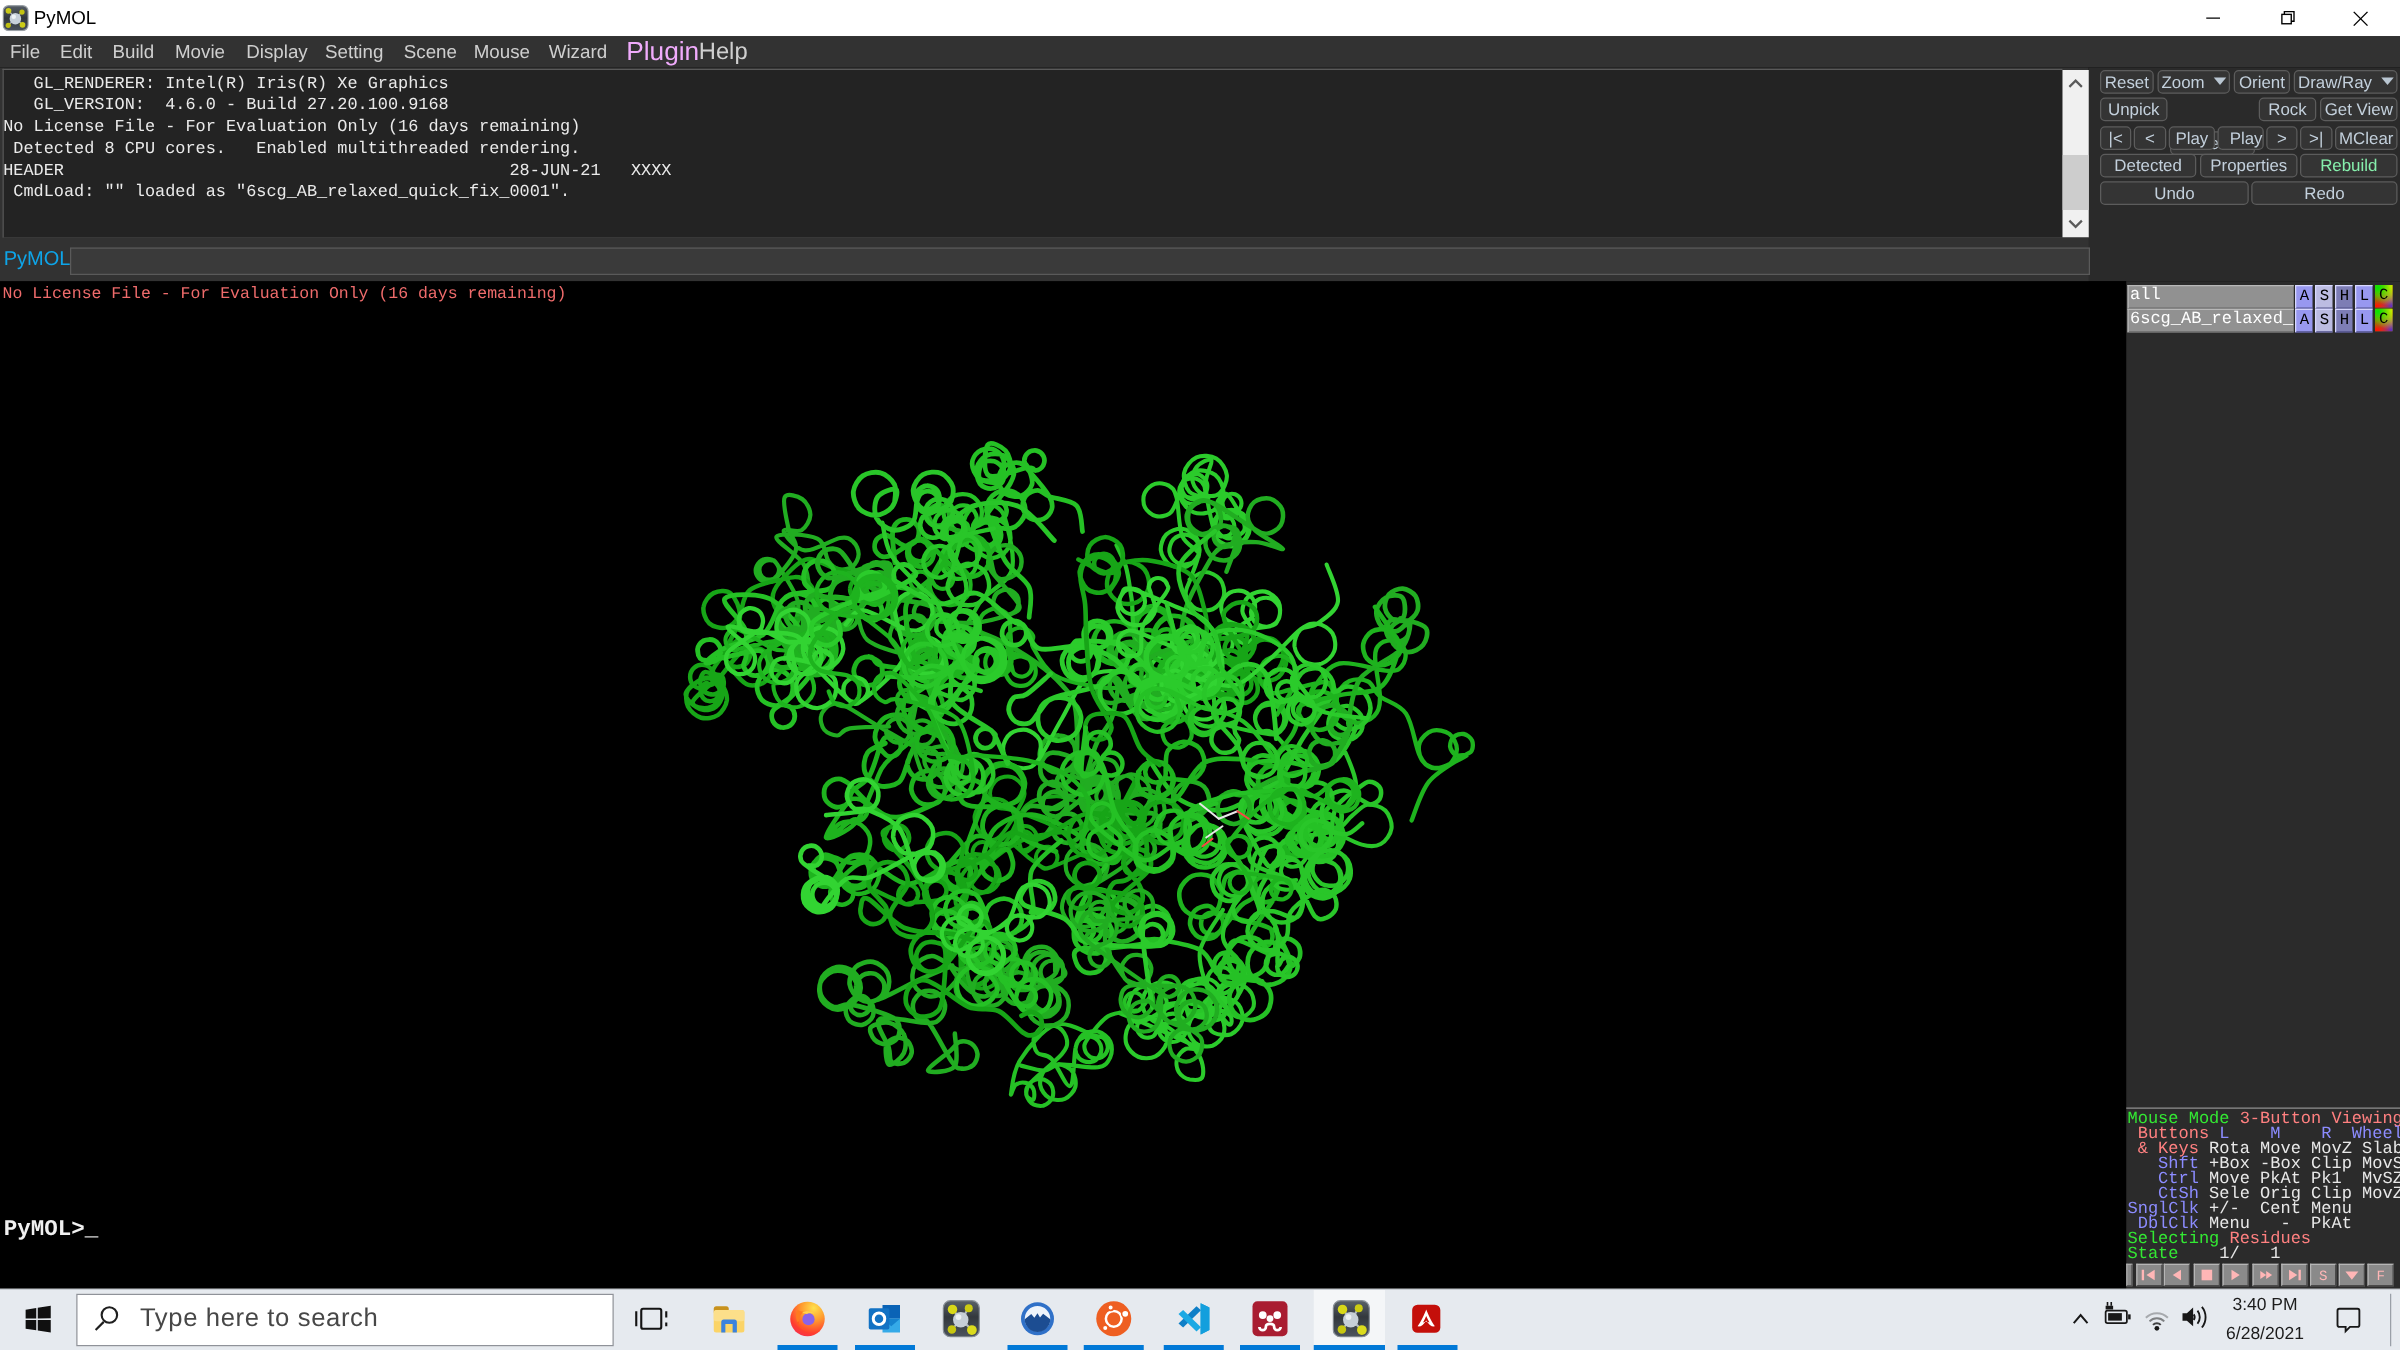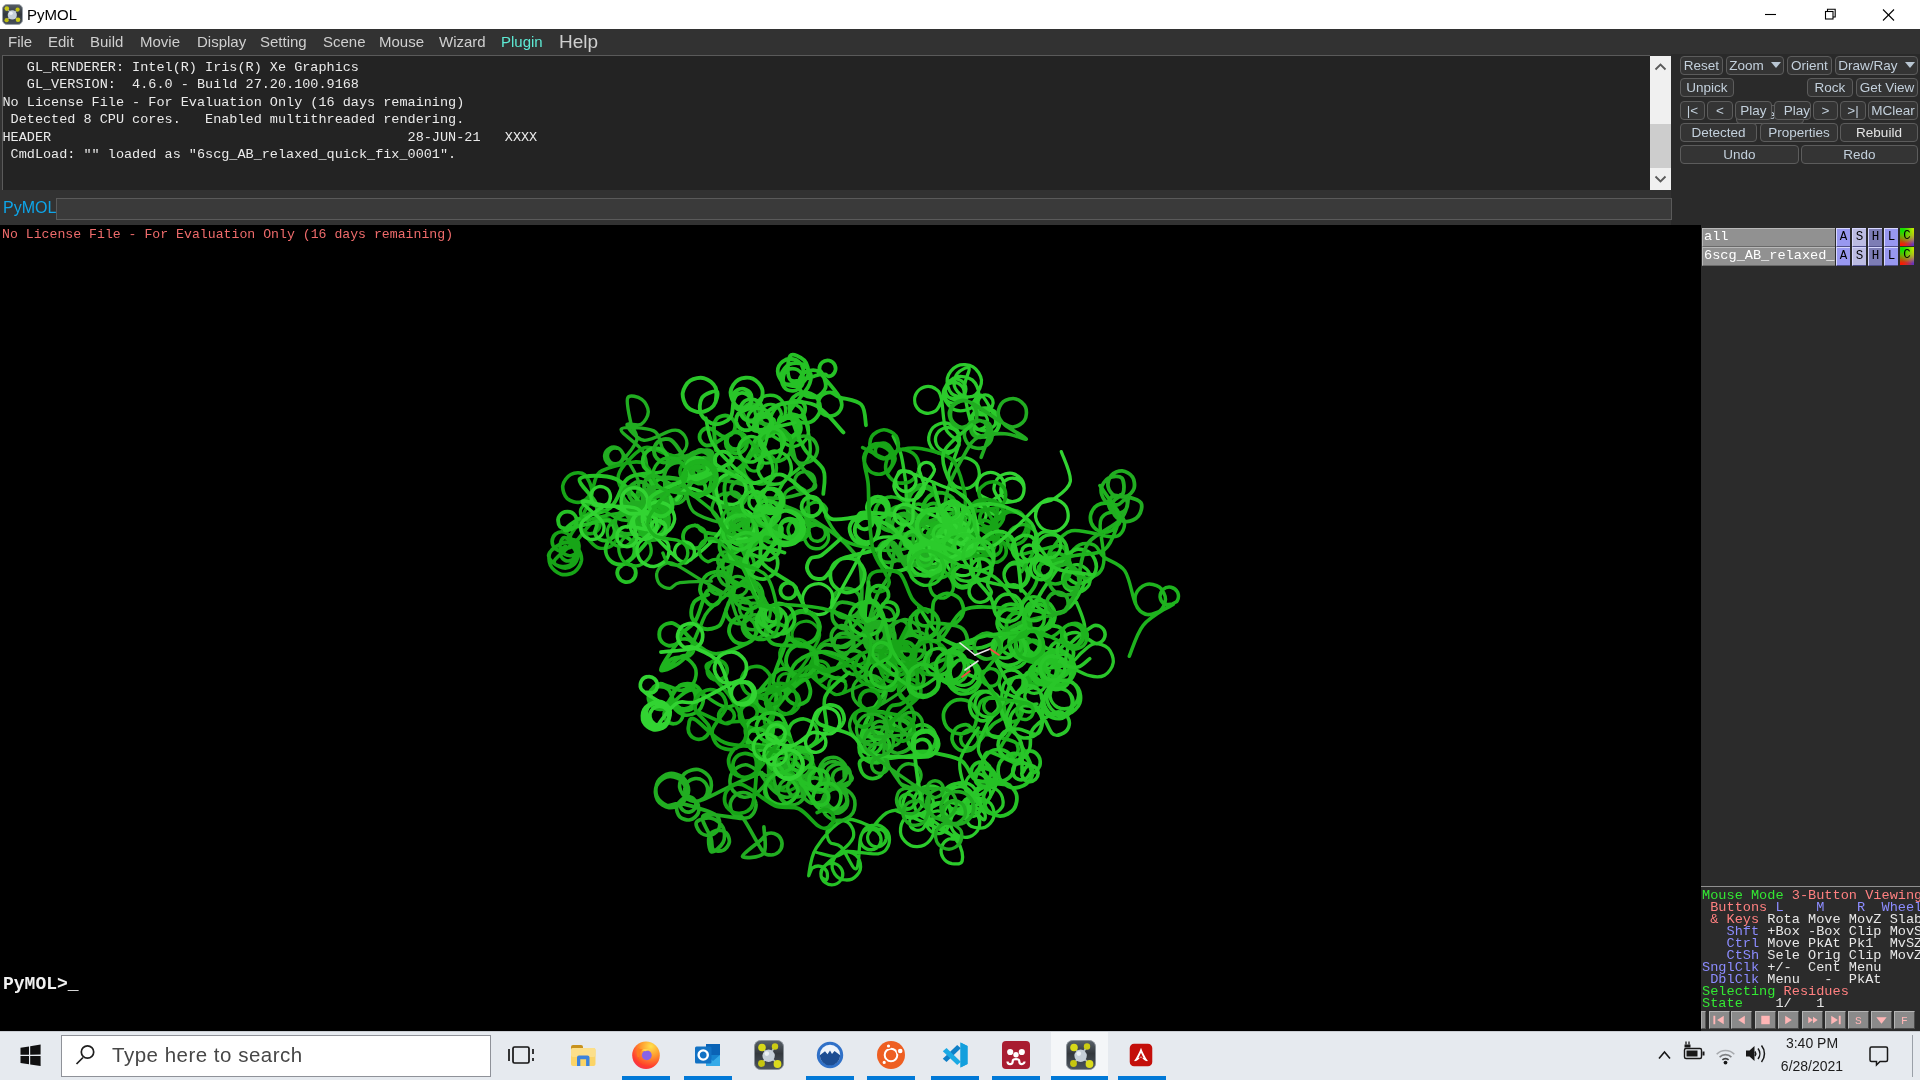--- a/index.html
+++ b/index.html
@@ -45,21 +45,21 @@
 <div class="abs" style="left:0;top:29px;width:1920px;height:25px;background:#323232;"></div>
 <div class="abs" style="left:8px;top:29px;height:25px;line-height:25px;font-size:15px;color:#cfcfcf;">File</div>
 <div class="abs" style="left:48px;top:29px;height:25px;line-height:25px;font-size:15px;color:#cfcfcf;">Edit</div>
 <div class="abs" style="left:90px;top:29px;height:25px;line-height:25px;font-size:15px;color:#cfcfcf;">Build</div>
 <div class="abs" style="left:140px;top:29px;height:25px;line-height:25px;font-size:15px;color:#cfcfcf;">Movie</div>
 <div class="abs" style="left:197px;top:29px;height:25px;line-height:25px;font-size:15px;color:#cfcfcf;">Display</div>
 <div class="abs" style="left:260px;top:29px;height:25px;line-height:25px;font-size:15px;color:#cfcfcf;">Setting</div>
 <div class="abs" style="left:323px;top:29px;height:25px;line-height:25px;font-size:15px;color:#cfcfcf;">Scene</div>
 <div class="abs" style="left:379px;top:29px;height:25px;line-height:25px;font-size:15px;color:#cfcfcf;">Mouse</div>
 <div class="abs" style="left:439px;top:29px;height:25px;line-height:25px;font-size:15px;color:#cfcfcf;">Wizard</div>
-<div class="abs" style="left:501px;top:29px;height:24px;line-height:25px;font-size:15px;color:#5eead4;">Plugin</div>
+<div class="abs" style="left:501px;top:29px;height:24px;line-height:25px;font-size:21px;color:#f0abfc;">Plugin</div>
 <div class="abs" style="left:559px;top:29px;height:25px;line-height:25px;font-size:19px;color:#cfcfcf;">Help</div>
 <div class="abs" style="left:0;top:54px;width:1671px;height:171px;background:#323232;"></div>
 <div class="abs" style="left:1671px;top:54px;width:249px;height:171px;background:#2a2a2a;"></div>
 <div class="abs" style="left:2px;top:55px;width:1647px;height:134px;background:#232323;border:1px solid #5a5a5a;border-right:none;"></div>
 <div class="abs mono" style="left:2.5px;top:58.5px;width:1643px;font-size:13.5px;line-height:17.5px;color:#eaeaea;white-space:pre;"><div>&nbsp;&nbsp;&nbsp;GL_RENDERER:&nbsp;Intel(R)&nbsp;Iris(R)&nbsp;Xe&nbsp;Graphics</div><div>&nbsp;&nbsp;&nbsp;GL_VERSION:&nbsp;&nbsp;4.6.0&nbsp;-&nbsp;Build&nbsp;27.20.100.9168</div><div>No&nbsp;License&nbsp;File&nbsp;-&nbsp;For&nbsp;Evaluation&nbsp;Only&nbsp;(16&nbsp;days&nbsp;remaining)</div><div>&nbsp;Detected&nbsp;8&nbsp;CPU&nbsp;cores.&nbsp;&nbsp;&nbsp;Enabled&nbsp;multithreaded&nbsp;rendering.</div><div>HEADER&nbsp;&nbsp;&nbsp;&nbsp;&nbsp;&nbsp;&nbsp;&nbsp;&nbsp;&nbsp;&nbsp;&nbsp;&nbsp;&nbsp;&nbsp;&nbsp;&nbsp;&nbsp;&nbsp;&nbsp;&nbsp;&nbsp;&nbsp;&nbsp;&nbsp;&nbsp;&nbsp;&nbsp;&nbsp;&nbsp;&nbsp;&nbsp;&nbsp;&nbsp;&nbsp;&nbsp;&nbsp;&nbsp;&nbsp;&nbsp;&nbsp;&nbsp;&nbsp;&nbsp;28-JUN-21&nbsp;&nbsp;&nbsp;XXXX</div><div>&nbsp;CmdLoad:&nbsp;""&nbsp;loaded&nbsp;as&nbsp;"6scg_AB_relaxed_quick_fix_0001".</div></div>
 <div class="abs" style="left:1650px;top:56px;width:21px;height:134px;background:#f0f0f0;"></div>
 <svg class="abs" style="left:1650px;top:56px;" width="21" height="134" viewBox="0 0 21 134">
       <rect x="0" y="68" width="21" height="44" fill="#cdcdcd"></rect>
       <path d="M5.5,13.5 L10.5,8.5 L15.5,13.5" fill="none" stroke="#5a5a5a" stroke-width="1.8"></path>
       <path d="M5.5,120.5 L10.5,125.5 L15.5,120.5" fill="none" stroke="#5a5a5a" stroke-width="1.8"></path>
@@ -74,21 +74,21 @@
 <div class="abs" style="left:1856px;top:78.3px;width:60px;height:17px;background:#343434;border:1px solid #5c5c5c;border-radius:4px;text-align:center;line-height:17px;font-size:13.5px;color:#c3d0dc;">Get&nbsp;View</div>
 <div class="abs" style="left:1680px;top:100.6px;width:23px;height:17px;background:#343434;border:1px solid #5c5c5c;border-radius:4px;text-align:center;line-height:17px;font-size:13.5px;color:#c3d0dc;">|&lt;</div>
 <div class="abs" style="left:1707px;top:100.6px;width:24px;height:17px;background:#343434;border:1px solid #5c5c5c;border-radius:4px;text-align:center;line-height:17px;font-size:13.5px;color:#c3d0dc;">&lt;</div>
 <div class="abs" style="left:1735px;top:100.6px;width:35px;height:17px;background:#343434;border:1px solid #5c5c5c;border-radius:4px;text-align:center;line-height:17px;font-size:13.5px;color:#c3d0dc;">Play</div>
 <div class="abs" style="left:1774px;top:100.6px;width:35px;height:17px;background:#343434;border:1px solid #5c5c5c;border-radius:4px;text-align:right;line-height:17px;font-size:13.5px;color:#c3d0dc;">Play</div>
 <div class="abs" style="left:1813px;top:100.6px;width:23px;height:17px;background:#343434;border:1px solid #5c5c5c;border-radius:4px;text-align:center;line-height:17px;font-size:13.5px;color:#c3d0dc;">&gt;</div>
 <div class="abs" style="left:1840px;top:100.6px;width:24px;height:17px;background:#343434;border:1px solid #5c5c5c;border-radius:4px;text-align:center;line-height:17px;font-size:13.5px;color:#c3d0dc;">&gt;|</div>
 <div class="abs" style="left:1868px;top:100.6px;width:48px;height:17px;background:#343434;border:1px solid #5c5c5c;border-radius:4px;text-align:center;line-height:17px;font-size:13.5px;color:#c3d0dc;">MClear</div>
 <div class="abs" style="left:1680px;top:122.9px;width:75px;height:17px;background:#343434;border:1px solid #5c5c5c;border-radius:4px;text-align:center;line-height:17px;font-size:13.5px;color:#c3d0dc;">Detected</div>
 <div class="abs" style="left:1760px;top:122.9px;width:76px;height:17px;background:#343434;border:1px solid #5c5c5c;border-radius:4px;text-align:center;line-height:17px;font-size:13.5px;color:#c3d0dc;">Properties</div>
-<div class="abs" style="left:1840px;top:122.9px;width:76px;height:17px;background:#343434;border:1px solid #5c5c5c;border-radius:4px;text-align:center;line-height:17px;font-size:13.5px;color:#e5e5e5;">Rebuild</div>
+<div class="abs" style="left:1840px;top:122.9px;width:76px;height:17px;background:#343434;border:1px solid #5c5c5c;border-radius:4px;text-align:center;line-height:17px;font-size:13.5px;color:#86efac;">Rebuild</div>
 <div class="abs" style="left:1680px;top:145.2px;width:117px;height:17px;background:#343434;border:1px solid #5c5c5c;border-radius:4px;text-align:center;line-height:17px;font-size:13.5px;color:#c3d0dc;">Undo</div>
 <div class="abs" style="left:1801px;top:145.2px;width:115px;height:17px;background:#343434;border:1px solid #5c5c5c;border-radius:4px;text-align:center;line-height:17px;font-size:13.5px;color:#c3d0dc;">Redo</div>
 <div class="abs" style="left:0;top:190px;width:1671px;height:35px;background:#323232;"></div>
 <div class="abs" style="left:3px;top:190px;height:35px;line-height:35px;font-size:16px;color:#0ea5e9;">PyMOL&gt;</div>
 <div class="abs" style="left:56px;top:198px;width:1614px;height:20px;background:#3a3a3a;border:1px solid #5a5a5a;"></div>
 <div class="abs" style="left:0;top:225px;width:1701px;height:806px;background:#000;overflow:hidden;">
 <div class="abs mono" style="left:2px;top:3px;font-size:13.2px;line-height:13px;color:#ee6b6b;white-space:pre;">No License File - For Evaluation Only (16 days remaining)</div>
 <svg class="abs" style="left:0;top:0;" width="1701" height="806" viewBox="0 0 1701 806" fill="none" stroke-linecap="round" stroke-linejoin="round">
 <g transform="translate(31,17)">
 <path d="M920.7,221.6C922.7,220.6 928.8,215.6 932.9,215.6C937.0,215.6 942.7,218.4 945.2,221.6C947.7,224.9 949.0,231.0 948.0,235.0C947.0,239.0 942.9,243.8 939.1,245.4C935.4,247.0 929.0,246.7 925.5,244.8C921.9,242.8 918.2,237.6 917.6,233.6C917.0,229.5 919.9,225.9 921.6,220.5C923.3,215.2 927.2,206.9 927.9,201.5C928.7,196.1 928.5,191.5 926.2,188.1C924.0,184.7 918.8,181.4 914.7,181.0C910.7,180.6 904.9,182.7 902.0,185.6C899.2,188.5 897.2,194.4 897.7,198.4C898.1,202.4 901.5,207.6 904.9,209.8C908.4,211.9 914.5,212.6 918.3,211.2C922.2,209.9 926.5,205.0 927.9,201.7C929.3,198.3 928.3,193.9 926.6,191.2C924.9,188.5 920.8,186.0 917.6,185.7C914.5,185.4 909.9,187.2 907.7,189.5C905.6,191.8 904.1,196.4 904.6,199.6C905.1,202.7 907.9,206.7 910.7,208.2C913.4,209.8 918.3,210.0 921.2,208.8C924.1,207.6 929.2,204.5 928.1,200.8C927.1,197.2 917.8,194.3 914.8,186.8C911.8,179.3 912.0,162.6 910.2,155.9C908.5,149.2 907.0,148.3 904.1,146.5C901.3,144.7 896.3,144.1 893.0,145.1C889.8,146.0 886.0,149.4 884.7,152.5C883.3,155.6 883.4,160.7 884.9,163.7C886.4,166.8 890.3,170.0 893.5,170.8C896.8,171.7 901.8,170.8 904.6,168.9C907.4,167.0 908.3,164.0 910.3,159.3C912.3,154.6 916.3,141.0 916.8,140.5C917.3,139.9 912.2,151.5 913.4,156.0C914.6,160.6 919.6,166.2 924.0,167.9C928.4,169.6 935.9,168.8 939.9,166.2C943.8,163.6 947.5,157.1 947.8,152.4C948.0,147.7 944.9,140.9 941.2,137.9C937.5,135.0 930.1,133.5 925.6,134.8C921.0,136.0 916.0,142.3 913.9,145.6C911.8,148.9 912.2,151.9 913.1,154.4C914.0,156.9 916.9,159.8 919.4,160.6C921.9,161.5 925.9,161.1 928.2,159.7C930.5,158.4 932.7,155.0 933.1,152.4C933.5,149.7 932.4,145.9 930.6,143.9C928.8,141.9 925.1,140.3 922.4,140.5C919.7,140.6 915.6,142.4 914.6,144.6C913.5,146.8 914.6,151.5 916.3,153.7C917.9,155.9 921.8,157.9 924.6,157.9C927.4,157.9 931.2,155.9 932.9,153.7C934.6,151.5 935.3,147.2 934.6,144.6C933.8,141.9 930.8,138.7 928.3,137.7C925.7,136.7 921.3,137.2 919.0,138.7C916.7,140.1 914.4,143.9 914.2,146.6C914.0,149.4 914.1,153.5 917.7,155.2C921.2,156.9 935.1,157.4 935.6,156.8C936.1,156.2 923.9,154.9 920.6,151.5C917.4,148.1 915.4,140.9 916.3,136.3C917.2,131.6 921.9,125.8 926.2,123.9C930.5,121.9 938.0,122.4 942.0,124.8C946.1,127.2 950.1,133.5 950.5,138.2C950.9,142.9 947.6,150.3 944.4,152.9C941.3,155.5 935.1,155.2 931.6,153.7C928.1,152.2 924.2,147.7 923.3,143.9C922.4,140.2 923.8,134.4 926.3,131.5C928.7,128.5 936.8,123.9 938.1,126.4C939.3,128.8 933.3,137.2 933.5,146.1C933.8,155.1 937.8,173.6 939.6,180.3C941.4,187.0 942.4,185.6 944.5,186.6C946.7,187.5 950.5,187.3 952.5,186.0C954.5,184.8 956.4,181.5 956.5,179.1C956.6,176.8 954.9,173.3 953.0,171.9C951.1,170.5 947.3,170.0 945.1,170.8C942.9,171.6 940.1,173.6 939.7,176.7C939.3,179.9 940.2,186.7 942.8,189.7C945.4,192.6 951.3,194.9 955.2,194.5C959.1,194.0 964.4,190.4 966.2,187.0C968.1,183.5 968.1,177.1 966.3,173.6C964.5,170.1 959.3,166.5 955.4,166.0C951.5,165.5 945.5,167.7 942.9,170.7C940.3,173.7 938.6,179.9 939.5,183.9C940.4,187.8 944.6,192.7 948.3,194.3C952.0,195.8 958.4,195.3 961.8,193.1C965.2,191.0 968.5,185.5 968.8,181.4C969.0,177.4 966.4,171.5 963.3,169.0C960.1,166.5 953.4,165.7 949.9,166.3C946.5,166.9 943.8,170.0 942.6,172.7C941.4,175.4 941.5,179.8 942.8,182.4C944.1,185.1 947.6,187.8 950.5,188.5C953.3,189.1 957.7,188.2 960.0,186.4C962.3,184.6 965.9,183.1 964.5,177.8C963.1,172.4 954.9,157.4 951.5,154.1C948.1,150.7 945.6,155.6 944.1,157.5C942.5,159.4 941.7,163.1 942.2,165.5C942.7,167.9 945.1,170.8 947.3,171.9C949.5,173.0 953.3,172.9 955.5,171.8C957.7,170.7 960.7,165.9 960.5,165.3C960.4,164.7 956.7,168.1 954.8,168.2C952.8,168.2 950.1,167.1 948.9,165.6C947.6,164.1 946.8,161.3 947.1,159.4C947.4,157.5 949.0,155.1 950.7,154.1C952.3,153.1 955.3,152.8 957.1,153.4C958.9,154.1 961.0,156.1 961.7,157.9C962.4,159.8 962.1,162.7 961.2,164.4C960.2,166.0 956.8,167.4 955.9,168.1" stroke="#2bcb2b" stroke-width="3.3"></path>

